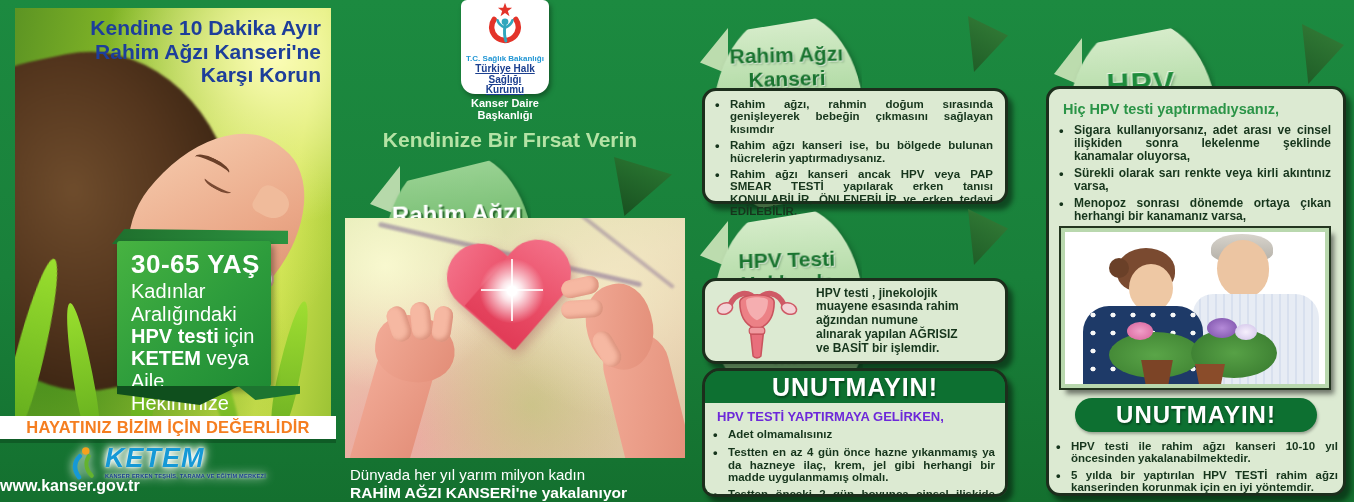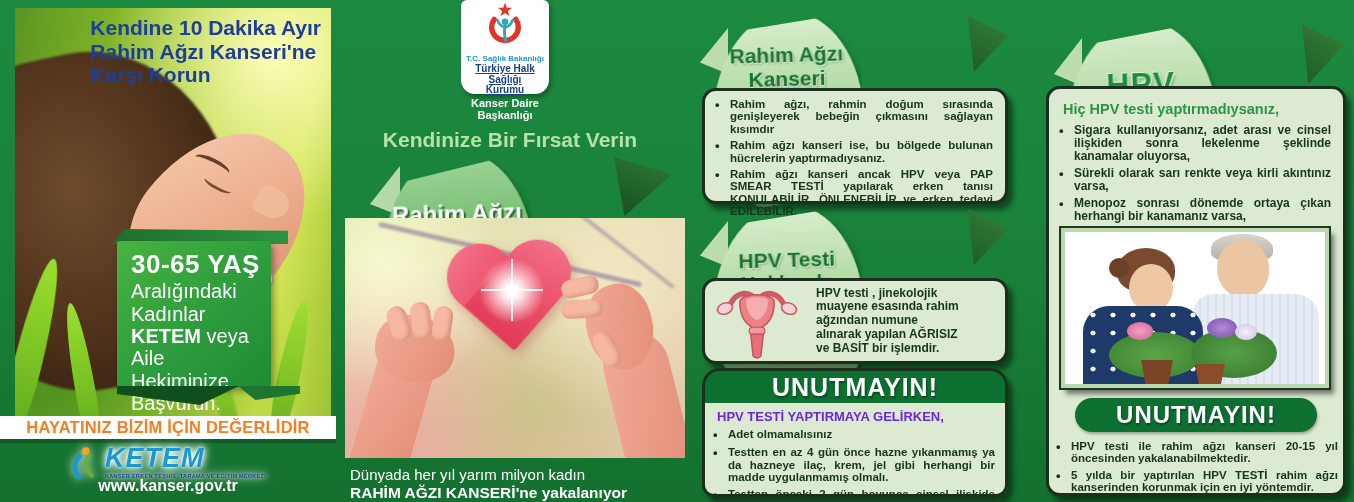--- a/index.html
+++ b/index.html
@@ -27,21 +27,21 @@
   .eye{position:absolute;left:188px;top:172px;width:30px;height:10px;border-bottom:3px solid #7a4a33;border-radius:50%;transform:rotate(28deg);}
   .nose{position:absolute;left:240px;top:180px;width:34px;height:30px;background:#f0bb9b;border-radius:40% 60% 70% 30%;transform:rotate(30deg);}
   .teeth{position:absolute;left:202px;top:252px;width:58px;height:27px;background:#fffdf8;
     border:2px solid rgba(195,92,82,.55);border-radius:12px 16px 60% 40%;transform:rotate(22deg);}
   .grass{position:absolute;background:linear-gradient(#9adf2e,#5ea81c);border-radius:50% 50% 50% 50%/60% 60% 40% 40%;}
   .g1{left:2px;bottom:-30px;width:28px;height:190px;transform:rotate(14deg);filter:blur(.5px);}
   .g2{left:58px;bottom:-36px;width:20px;height:150px;transform:rotate(-10deg);}
   .g3{left:118px;bottom:-26px;width:24px;height:120px;transform:rotate(6deg);opacity:.9;}
   .g4{left:198px;bottom:-32px;width:18px;height:112px;transform:rotate(-16deg);opacity:.8;filter:blur(1px);}
   .g5{left:264px;bottom:-24px;width:22px;height:140px;transform:rotate(12deg);opacity:.85;}
-  .headline{position:absolute;top:8px;right:10px;color:#1d3e9a;
+  .headline{position:absolute;top:8px;right:10px;text-align:right;color:#1d3e9a;
     font-size:21px;font-weight:700;line-height:1.13;}
 
   .gb-fold-top{position:absolute;left:112px;top:229px;width:176px;height:15px;
     background:linear-gradient(90deg,#1f6f2d,#2c9340);clip-path:polygon(0 100%,7% 0,100% 12%,100% 100%);}
   .green-box{position:absolute;left:117px;top:241px;width:154px;height:146px;
     background:linear-gradient(135deg,#47b341 0%,#2d9c3c 55%,#1f8b34 100%);
     border-radius:3px;box-shadow:3px 4px 6px rgba(0,0,0,.35);color:#fff;
     padding:9px 8px 0 14px;line-height:1.12;}
   .green-box .l1{font-size:26px;font-weight:700;letter-spacing:.5px;margin-bottom:1px;}
   .green-box .ln{font-size:20px;font-weight:400;}
@@ -53,21 +53,21 @@
   .value-band{position:absolute;left:0;top:416px;width:336px;height:27px;background:#ffffff;
     border-bottom:4px solid #0f5c26;display:flex;align-items:center;justify-content:center;}
   .value-band span{color:#f57e20;font-size:16.5px;font-weight:700;letter-spacing:.2px;}
 
   .ketem{position:absolute;left:46px;top:445px;width:244px;display:flex;align-items:flex-start;justify-content:center;gap:5px;
     filter:drop-shadow(0 0 5px rgba(255,255,255,.95));}
   .ketem-name{color:#1699d6;font-size:27px;font-weight:700;font-style:italic;letter-spacing:1px;line-height:1;
     text-shadow:0 0 6px #fff,0 0 2px #fff;}
   .ketem-tag{color:#1b3f8f;font-size:5.6px;font-weight:700;letter-spacing:.25px;margin-top:1px;
     text-shadow:0 0 3px #fff;}
-  .ketem-url{position:absolute;left:0;top:477px;width:336px;text-align:center;color:#fff;
+  .ketem-url{position:absolute;left:0;top:477px;width:336px;text-align:left;color:#fff;
     font-size:16px;font-weight:700;}
 
   
   .ministry-box{position:absolute;left:461px;top:0;width:88px;height:94px;background:#fff;
     border-radius:6px 6px 14px 14px;box-shadow:2px 3px 5px rgba(0,0,0,.35);
     text-align:center;padding-top:1px;}
   .ministry-title{font-size:8px;font-weight:700;color:#2196d4;line-height:1.1;}
   .ministry-sub{font-size:10px;font-weight:700;color:#1b3f8f;line-height:1.08;text-decoration:underline;}
   .dept{position:absolute;left:441px;top:97px;width:128px;text-align:center;color:#fff;
     font-size:11px;font-weight:700;line-height:1.12;}
@@ -219,22 +219,23 @@
     <div class="grass g4"></div>
     <div class="grass g5"></div>
     <div class="headline pre">Kendine 10 Dakika Ayır
 Rahim Ağzı Kanseri'ne
 Karşı Korun</div>
   </div>
 
   <div class="gb-fold-top"></div>
   <div class="green-box">
     <div class="l1">30-65 YAŞ</div>
+    <div class="ln">Kadınlar</div>
     <div class="ln">Aralığındaki</div>
-    <div class="ln">Kadınlar</div>
+    <div class="ln"><span class="b">HPV testi</span><span> için</span></div>
     <div class="ln"><span class="b">KETEM</span><span> veya</span></div>
     <div class="ln b">Aile Hekiminize</div>
     <div class="ln">Başvurun.</div>
   </div>
   <div class="gb-fold-bl"></div>
   <div class="gb-fold-br"></div>
 
   <div class="value-band">
     <span>HAYATINIZ BİZİM İÇİN DEĞERLİDİR</span>
   </div>
@@ -409,21 +410,21 @@
     <div class="flower fp3"></div>
     <div class="pot1"></div>
     <div class="pot2"></div>
   </div>
 
   <div class="rem4-pill">UNUTMAYIN!</div>
 
   <div class="box4-bullets2 btxt">
     <div class="bullet">
       <span class="dot">•</span>
-      <span class="txt">HPV testi ile rahim ağzı kanseri 20-15 yıl öncesinden yakalanabilmektedir.</span>
+      <span class="txt">HPV testi ile rahim ağzı kanseri 10-10 yıl öncesinden yakalanabilmektedir.</span>
     </div>
     <div class="bullet">
       <span class="dot">•</span>
       <span class="txt"><span>5 yılda bir  yaptırılan </span><span class="b">HPV TESTİ</span><span> rahim ağzı kanserinden korunmak için en iyi yöntemdir.</span></span>
     </div>
   </div>
 
 </div>
 
 </body></html>

